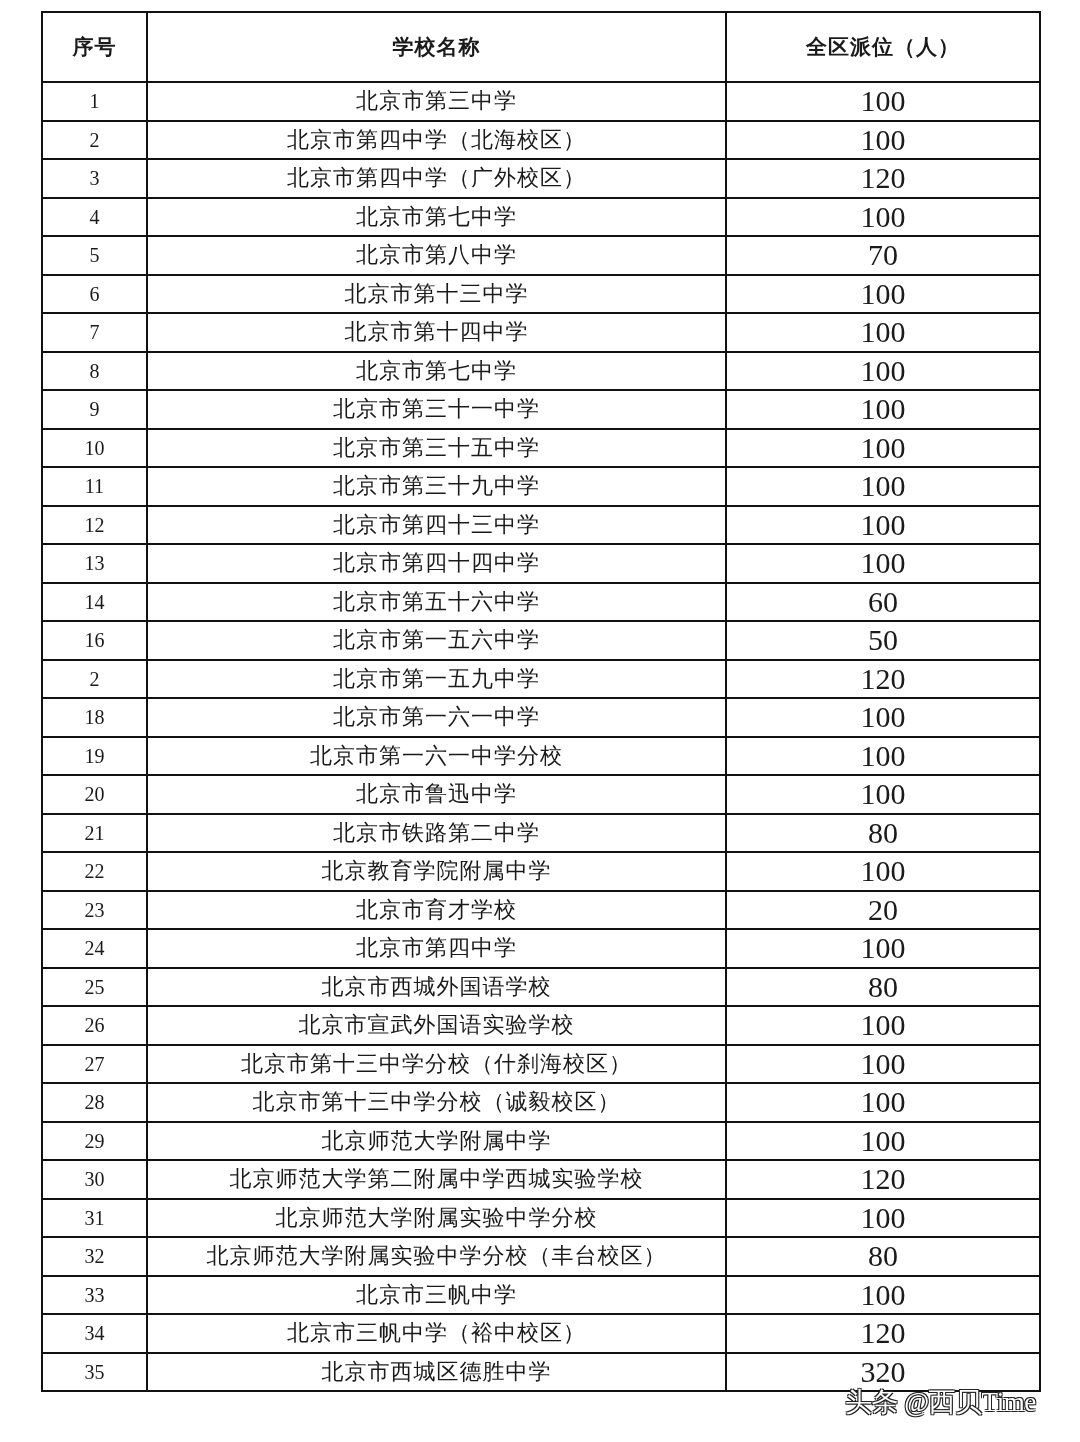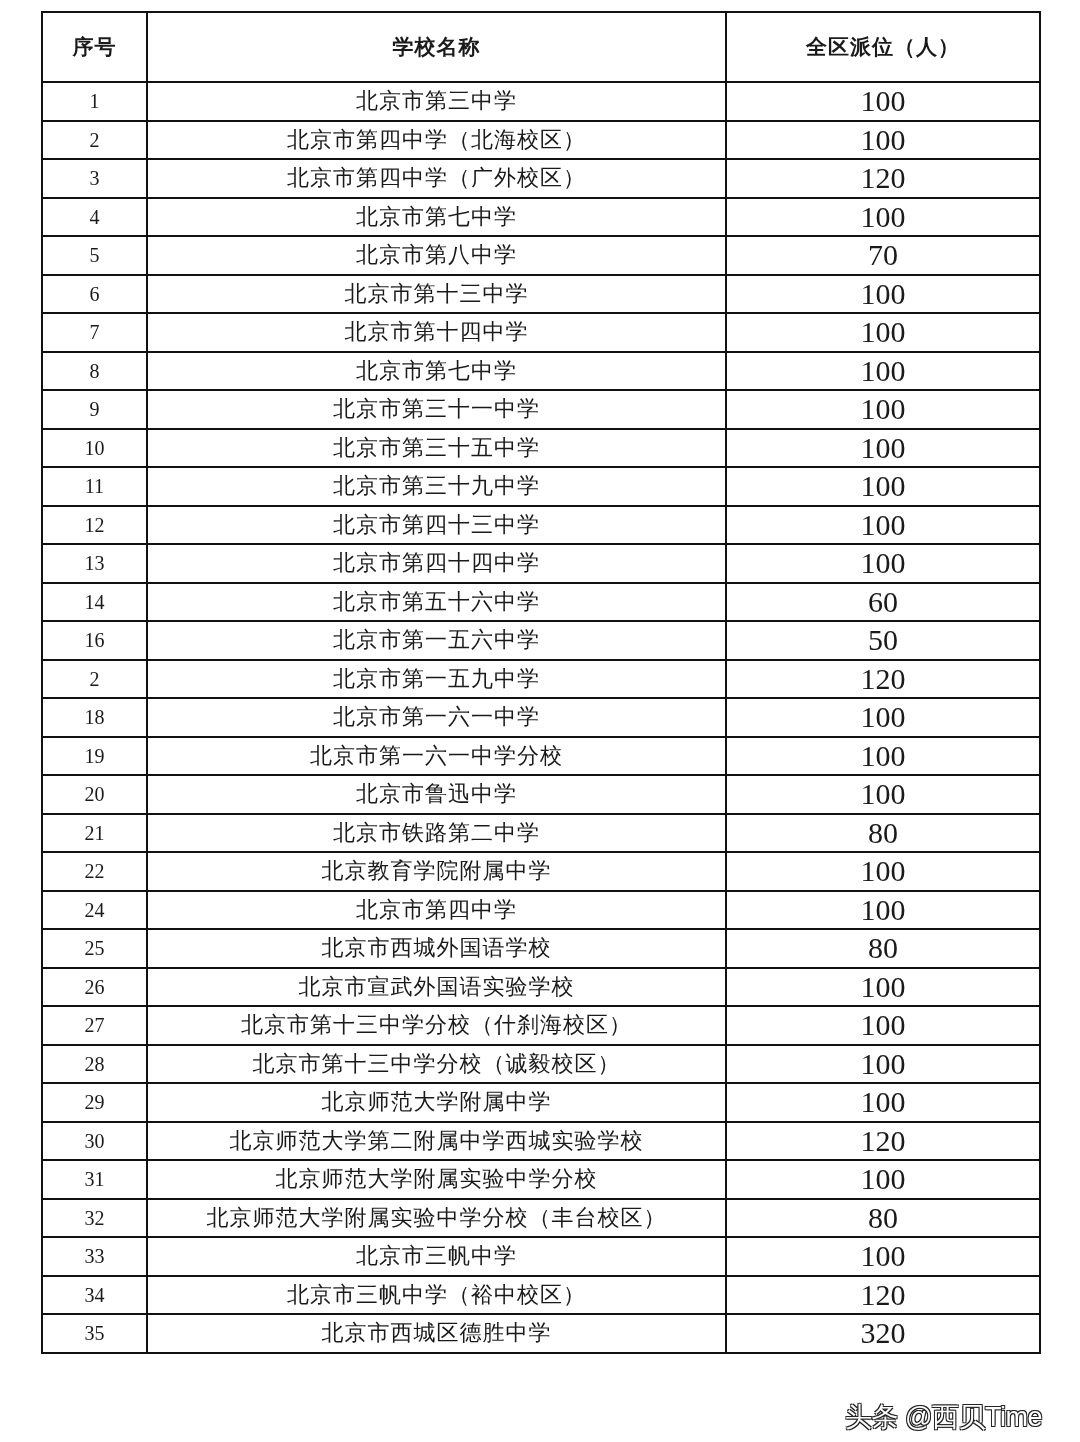--- a/index.html
+++ b/index.html
@@ -10,24 +10,24 @@
   td, th { border: 2px solid #111; text-align: center; vertical-align: middle; padding: 0; }
   col.c1 { width: 105px; }
   col.c2 { width: 579px; }
   col.c3 { width: 314px; }
   thead th { height: 68px; font-family: "DejaVu Sans", "Liberation Sans", sans-serif;
              font-weight: bold; font-size: 21px; letter-spacing: 1px; }
   tbody td { height: 36.5px; font-size: 22px; line-height: 1; }
   tbody td.idx { font-size: 20px; font-family: "Liberation Serif", serif; }
   tbody td.num { font-size: 30px; font-family: "Liberation Serif", serif; }
   tbody td.name { letter-spacing: 1px; }
-  .watermark { position: absolute; left: 845px; top: 1384px; font-family: Liberation Sans, sans-serif;
+  .watermark { position: absolute; left: 845px; top: 1384px; font-family: Liberation Serif, serif;
                font-size: 27px; color: #ffffff; letter-spacing: -0.5px;
                text-shadow: -1px -1px 0 #222, 1px -1px 0 #222, -1px 1px 0 #222, 1px 1px 0 #222;
-               white-space: nowrap; margin-top: 15px; }
+               white-space: nowrap; }
 </style>
 </head>
 <body>
 
 <div class="table-wrap">
   <table>
     <colgroup>
         <col class="c1">
         <col class="c2">
         <col class="c3">
@@ -139,20 +139,25 @@
           <td class="idx">21</td>
           <td class="name">北京市铁路第二中学</td>
           <td class="num">80</td>
         </tr>
         <tr>
           <td class="idx">22</td>
           <td class="name">北京教育学院附属中学</td>
           <td class="num">100</td>
         </tr>
         <tr>
+          <td class="idx">23</td>
+          <td class="name">北京市育才学校</td>
+          <td class="num">20</td>
+        </tr>
+        <tr>
           <td class="idx">24</td>
           <td class="name">北京市第四中学</td>
           <td class="num">100</td>
         </tr>
         <tr>
           <td class="idx">25</td>
           <td class="name">北京市西城外国语学校</td>
           <td class="num">80</td>
         </tr>
         <tr>

